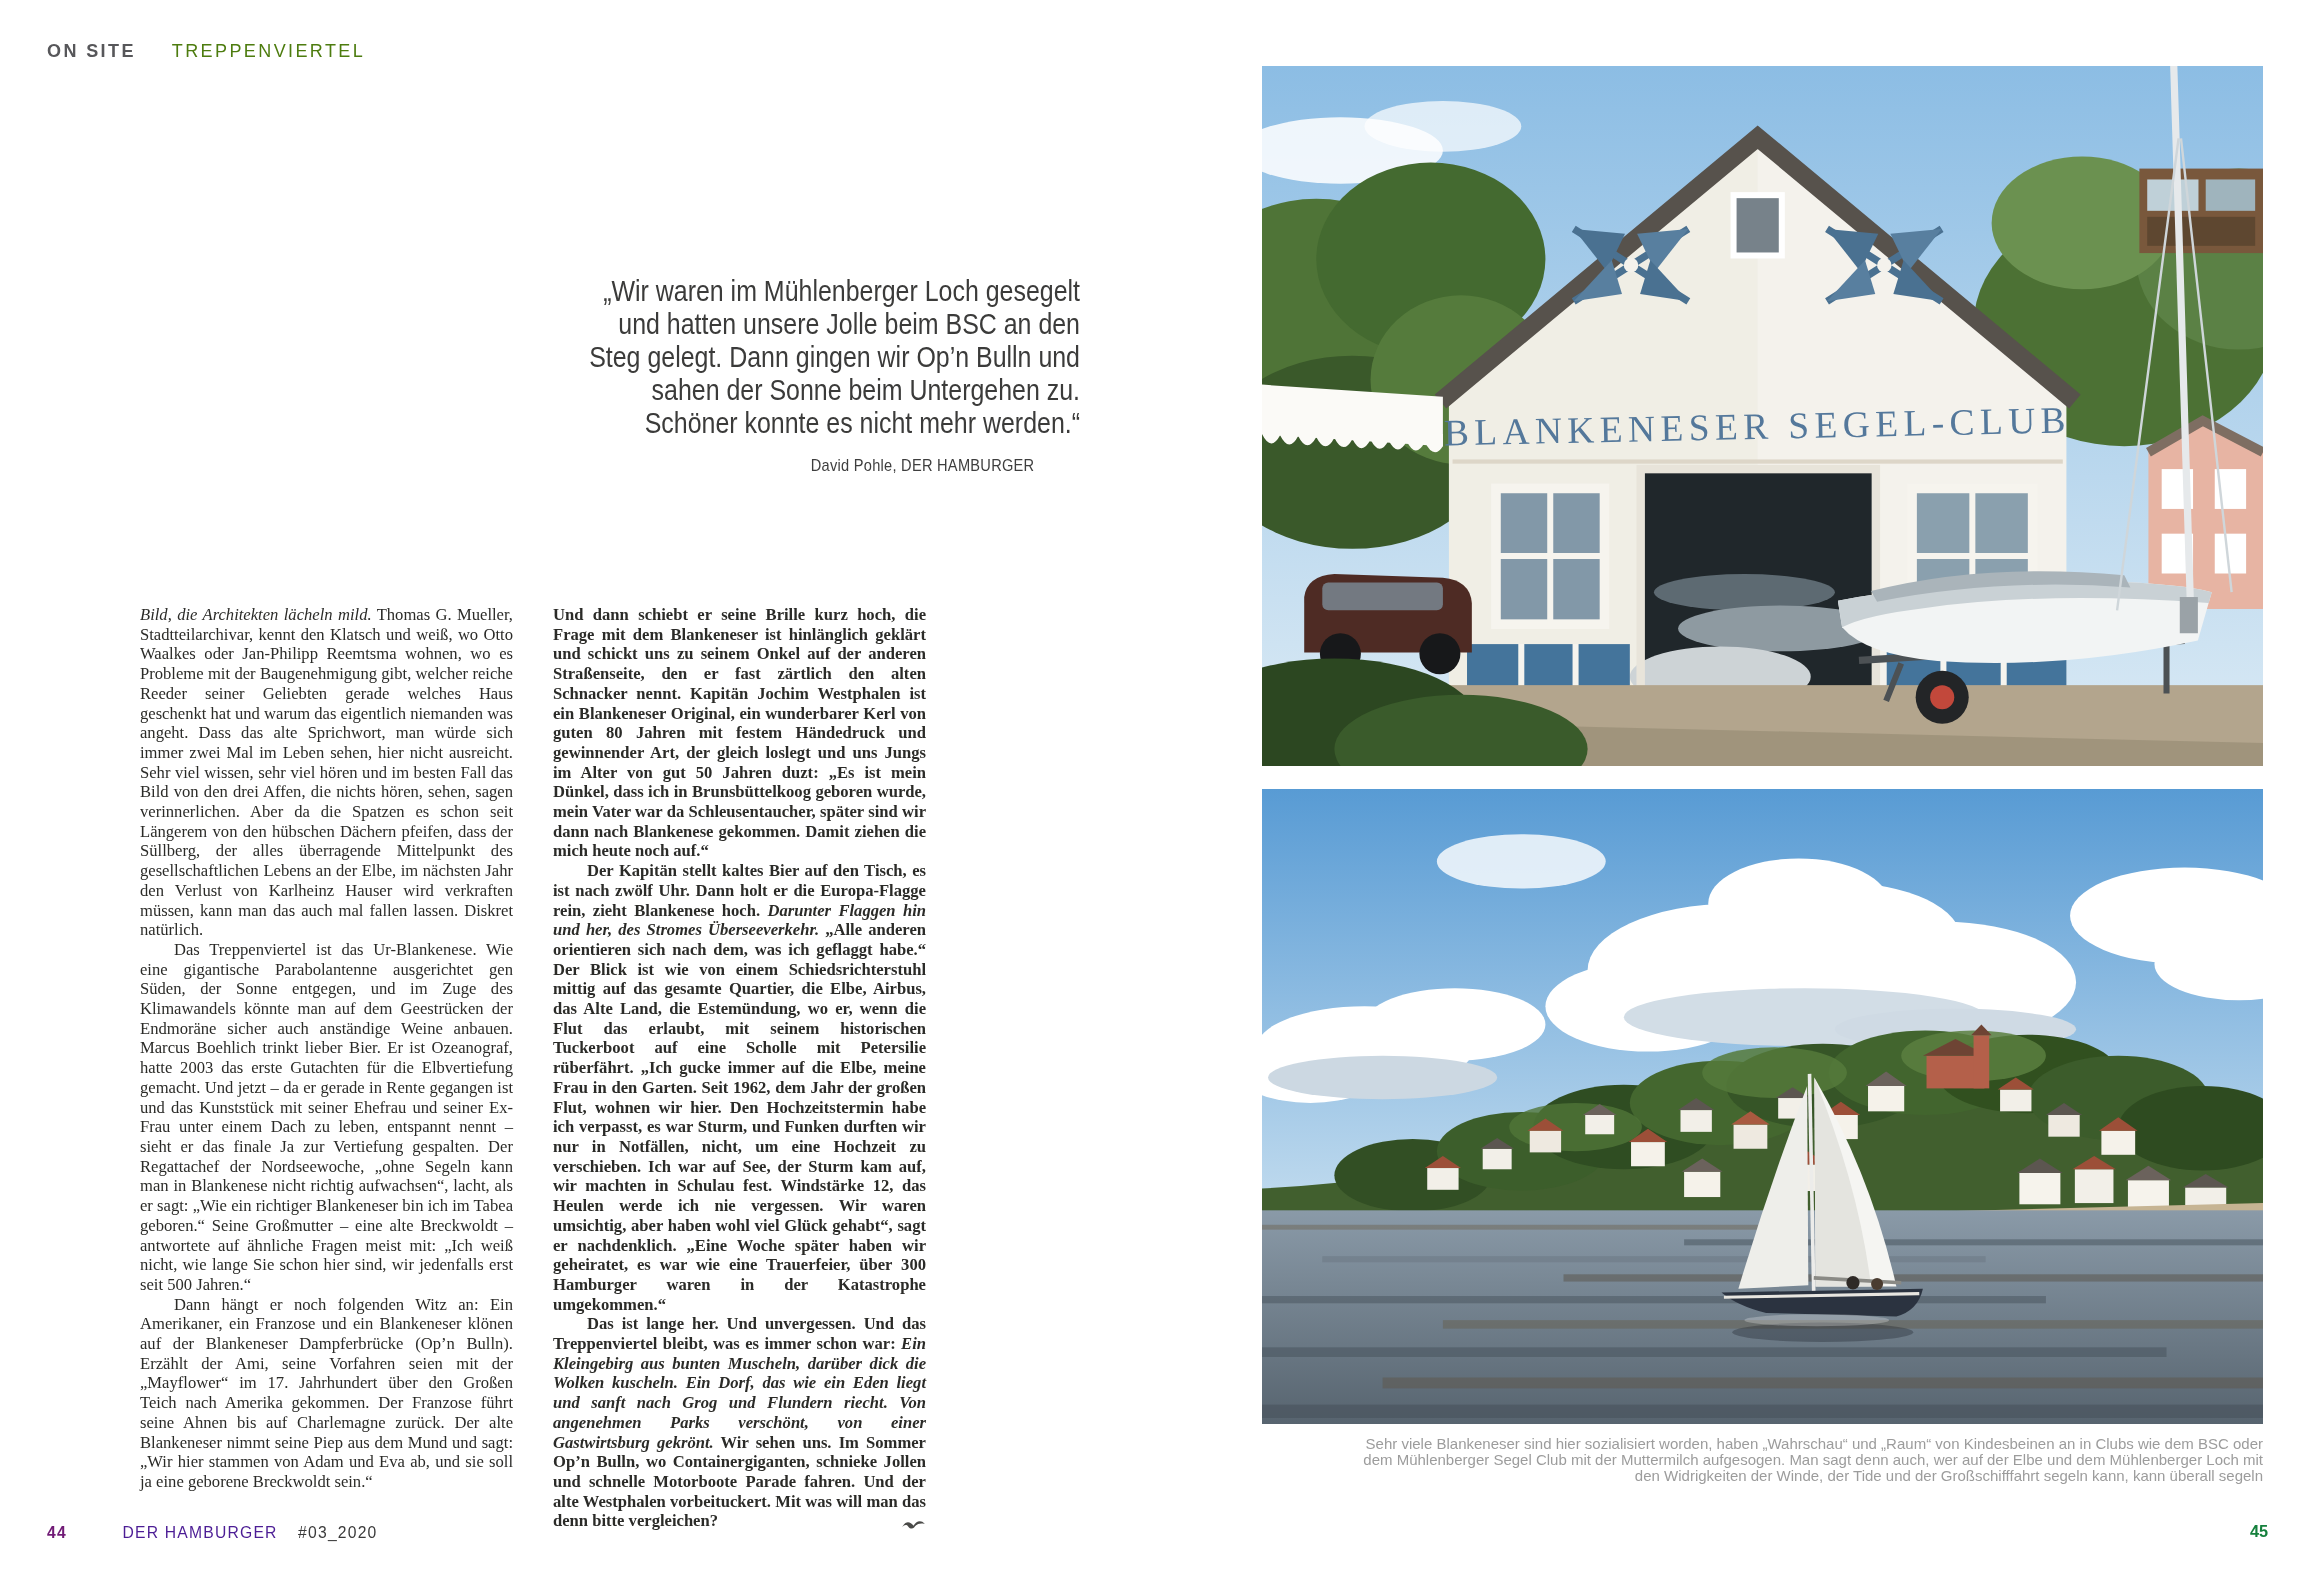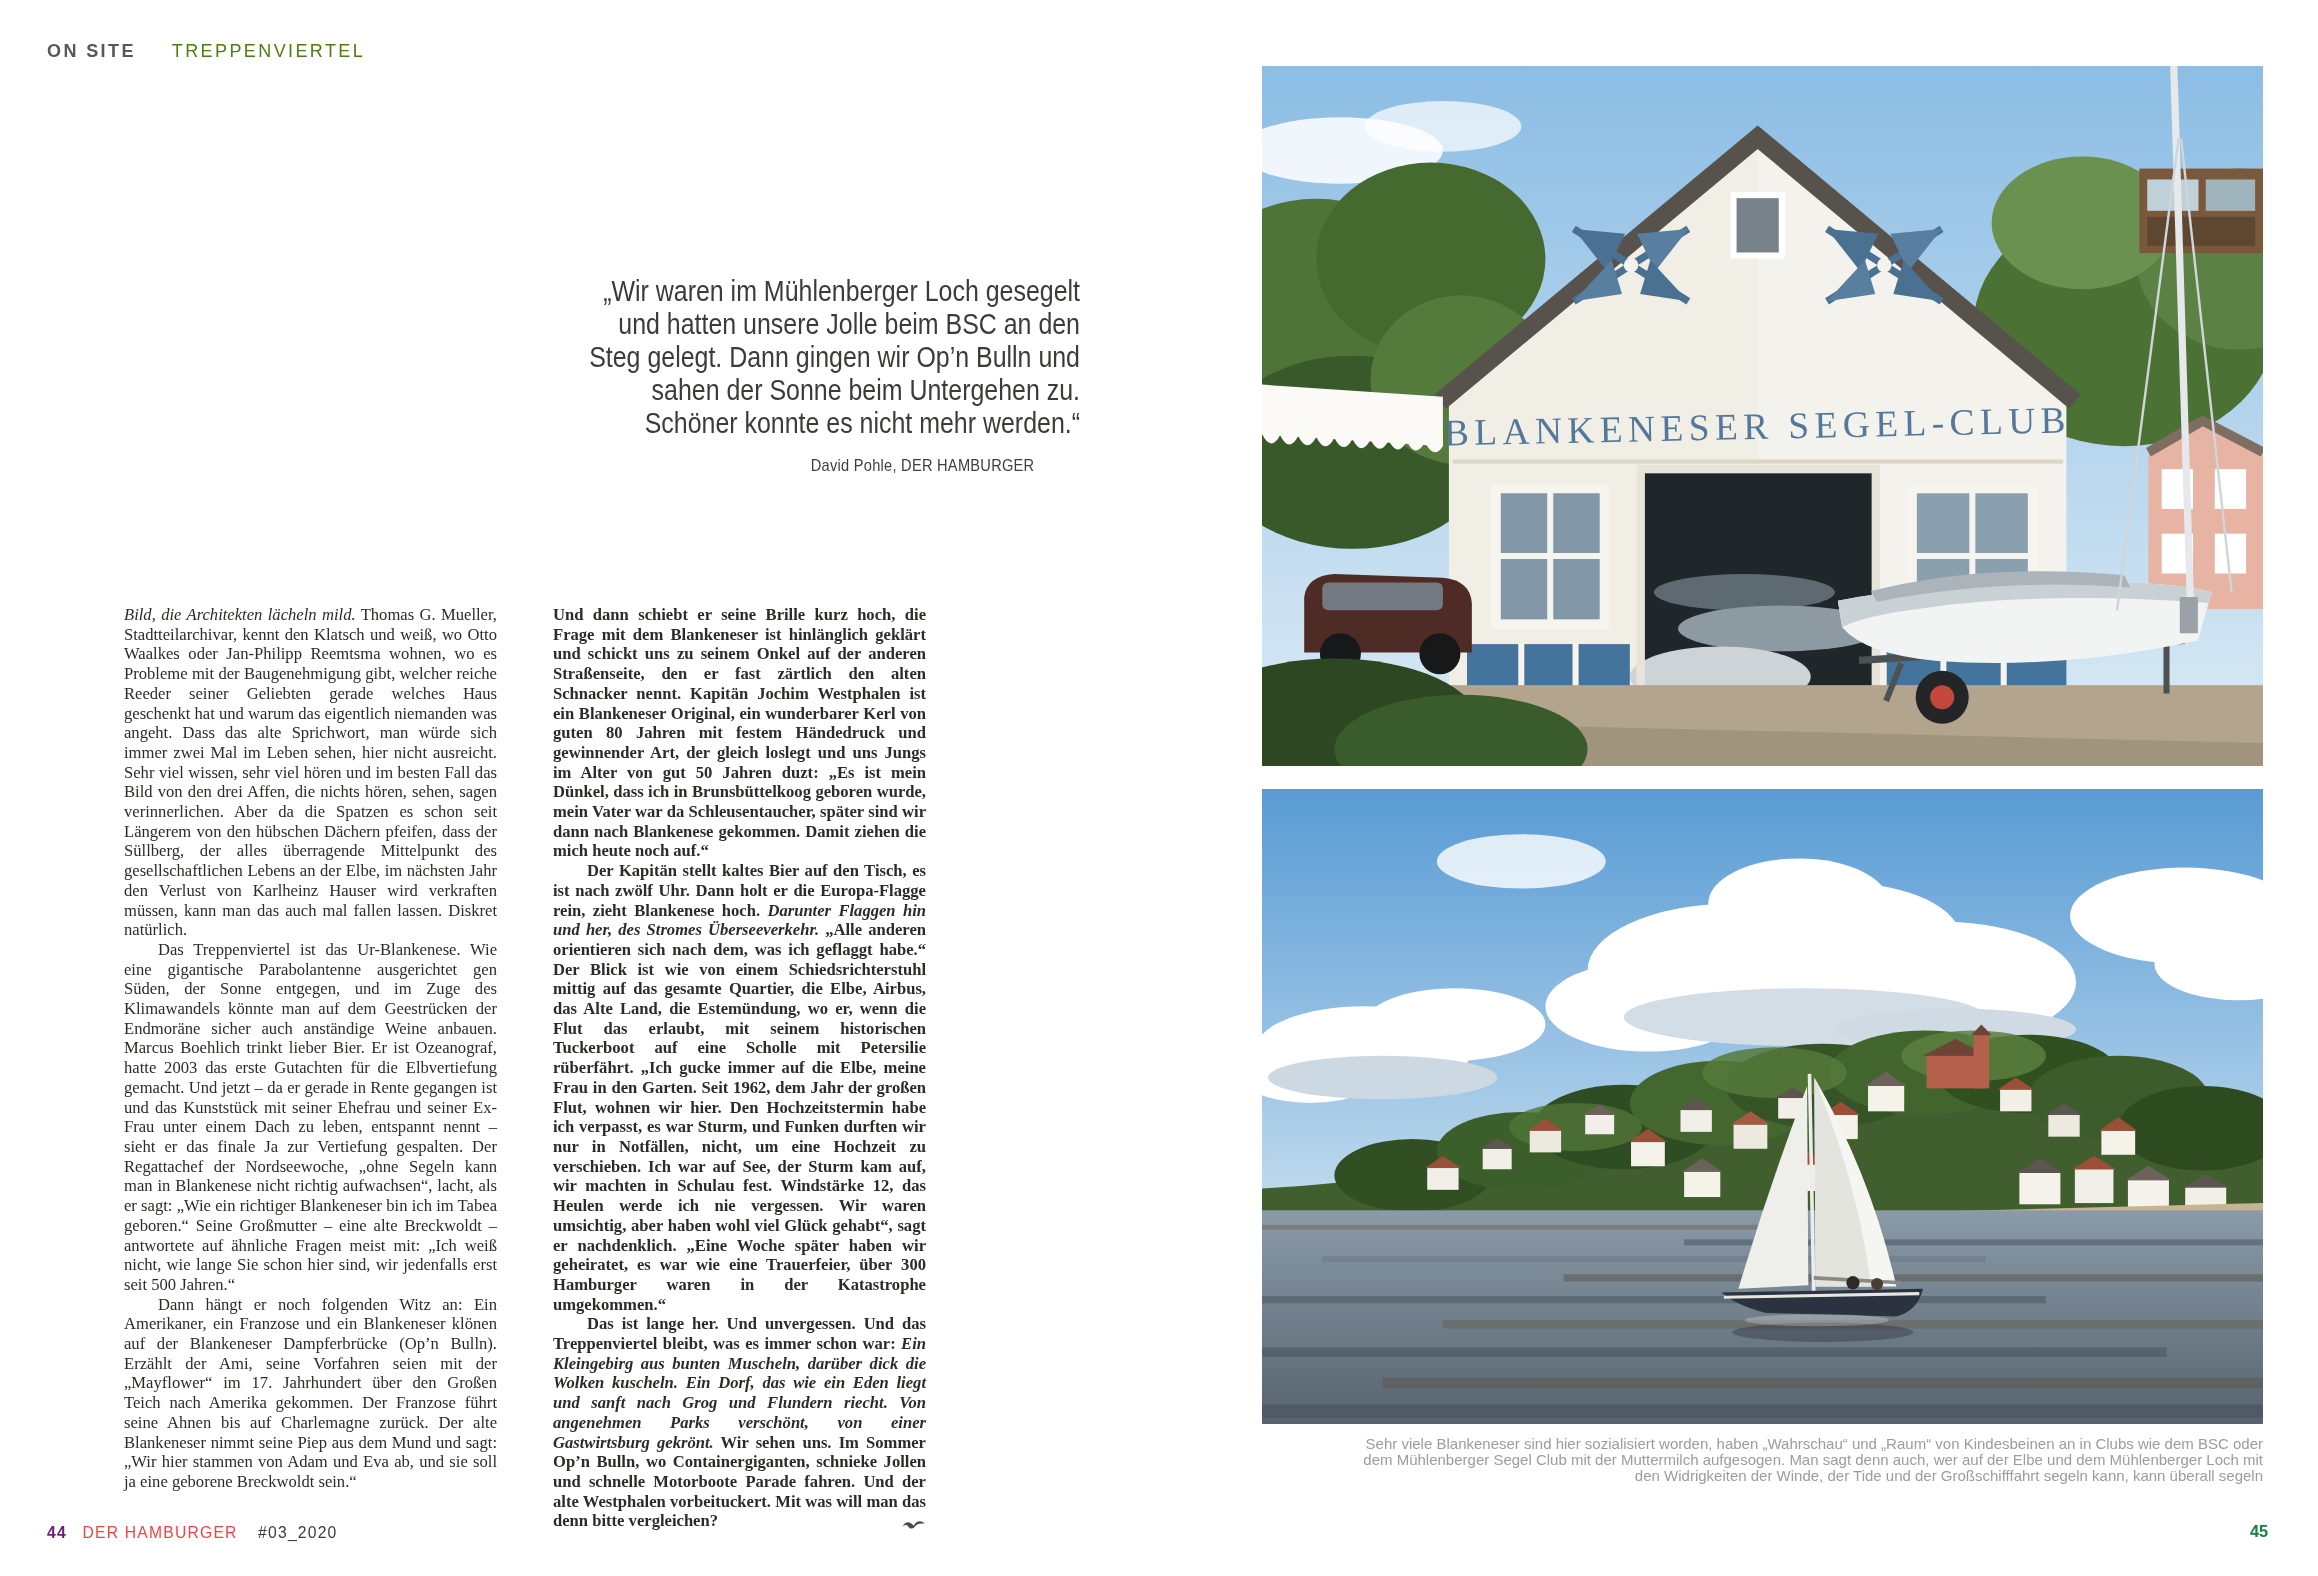--- a/index.html
+++ b/index.html
@@ -13,40 +13,40 @@
   .kicker-section{font-weight:700;color:#57575a;margin-right:36px;}
   .kicker-topic{font-weight:400;color:#4d7c0f;}
   
   .pullquote{position:absolute;left:386px;top:275px;width:694px;text-align:right;
     font-family:"Liberation Sans",sans-serif;color:#3b3b3a;
     transform:scaleX(.86);transform-origin:100% 0;}
   .pq-line{font-size:29px;line-height:33px;font-weight:400;letter-spacing:0px;}
   .pq-attrib{margin-top:15.7px;padding-right:53px;font-size:17px;color:#3e3e3e;letter-spacing:0.3px;}
   
   .col{position:absolute;top:605px;width:373px;}
-  .col1{left:124px;}
+  .col1{left:140px;}
   .col2{left:553px;font-weight:bold;}
   .bp{margin:0;font-size:16.6px;line-height:19.7px;text-align:justify;color:#2b2b28;
     hyphens:auto;-webkit-hyphens:auto;}
   .ind{text-indent:34px;}
   .it{font-style:italic;}
   .endmark{float:right;margin-top:3.6px;}
   
   .photo{position:absolute;overflow:hidden;}
   .photo svg{display:block;}
   .photo-top{left:1262px;top:66px;width:1001px;height:700px;}
   .photo-bottom{left:1262px;top:789px;width:1001px;height:635px;}
   
   .caption{position:absolute;right:56px;top:1436px;width:924px;text-align:right;
     font-family:"Liberation Sans",sans-serif;font-size:15px;line-height:16px;color:#9c9c9c;}
   
   .folio-left{position:absolute;left:47px;top:1524px;font-family:"Liberation Sans",sans-serif;
     font-size:15.7px;color:#3a3a3a;letter-spacing:1.2px;white-space:nowrap;}
   .folio-left .num{font-weight:700;color:#701a75;margin-right:15.7px;}
-  .folio-left .mag{margin-right:20.5px;color:#ef4444;}
+  .folio-left .mag{margin-right:20.5px;color:#4c1d95;margin-left:40px;}
   .folio-right{position:absolute;right:51px;top:1522px;font-family:"Liberation Sans",sans-serif;
     font-size:16.3px;font-weight:700;color:#15803d;}
 </style>
 </head>
 <body>
 
 <header class="kicker">
   <span class="kicker-section">ON SITE</span><span class="kicker-topic">TREPPENVIERTEL</span>
 </header>
 

